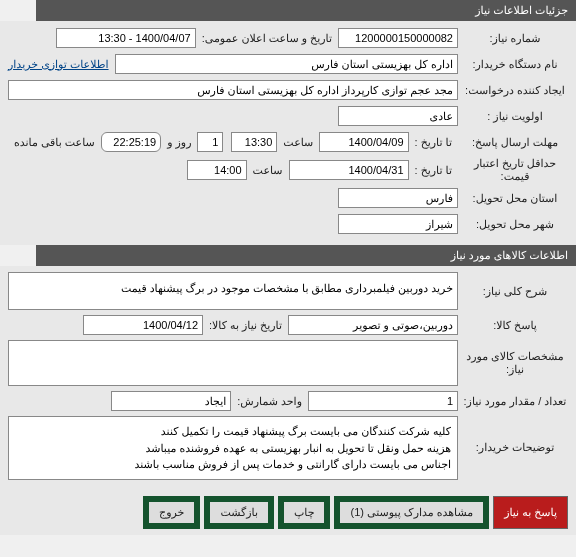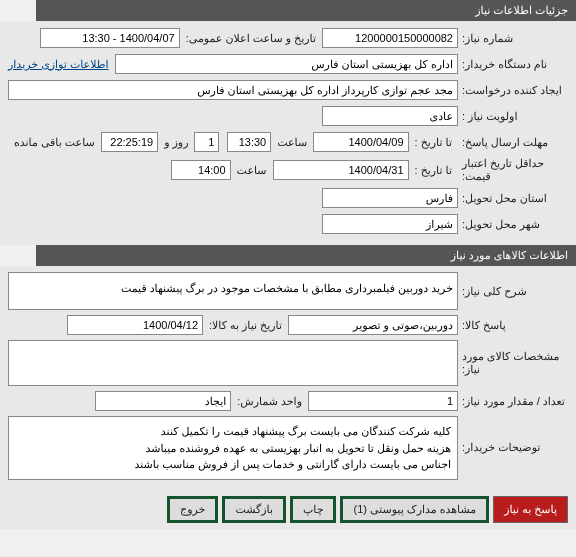--- a/index.html
+++ b/index.html
@@ -25,21 +25,21 @@
     padding: 6px 8px;
   }
   .row {
     display: flex;
     align-items: center;
     margin-bottom: 4px;
     min-height: 22px;
   }
   .label {
     width: 110px;
-    text-align: left;
+    text-align: center;
     padding-left: 4px;
     color: #222;
     flex-shrink: 0;
   }
   .label-sm {
     width: auto;
     padding: 0 6px;
     color: #222;
     flex-shrink: 0;
   }
@@ -57,33 +57,33 @@
   }
   .textarea {
     height: 46px;
     white-space: normal;
     align-items: flex-start;
     padding: 9px 4px;
   }
   .textarea-small {
     height: 38px;
   }
-  .w-120 { width: 136px; }
+  .w-120 { width: 120px; }
   .w-60 { width: 60px; }
-  .w-80 { width: 80px; }
+  .w-80 { width: 80px; border-radius: 6px; }
   .w-flex { flex: 1; }
   .btn-row {
     display: flex;
     gap: 4px;
     padding: 6px 8px;
     background: #e8e8e8;
   }
   .btn {
     background: #ddd;
-    border: 3px solid #14532d;
+    border: 6px solid #14532d;
     padding: 4px 10px;
     font-size: 11px;
     cursor: pointer;
     color: #222;
     font-family: inherit;
   }
   .btn-primary {
     background: #b91c1c;
     color: #fff;
     border: 1px solid #666;

